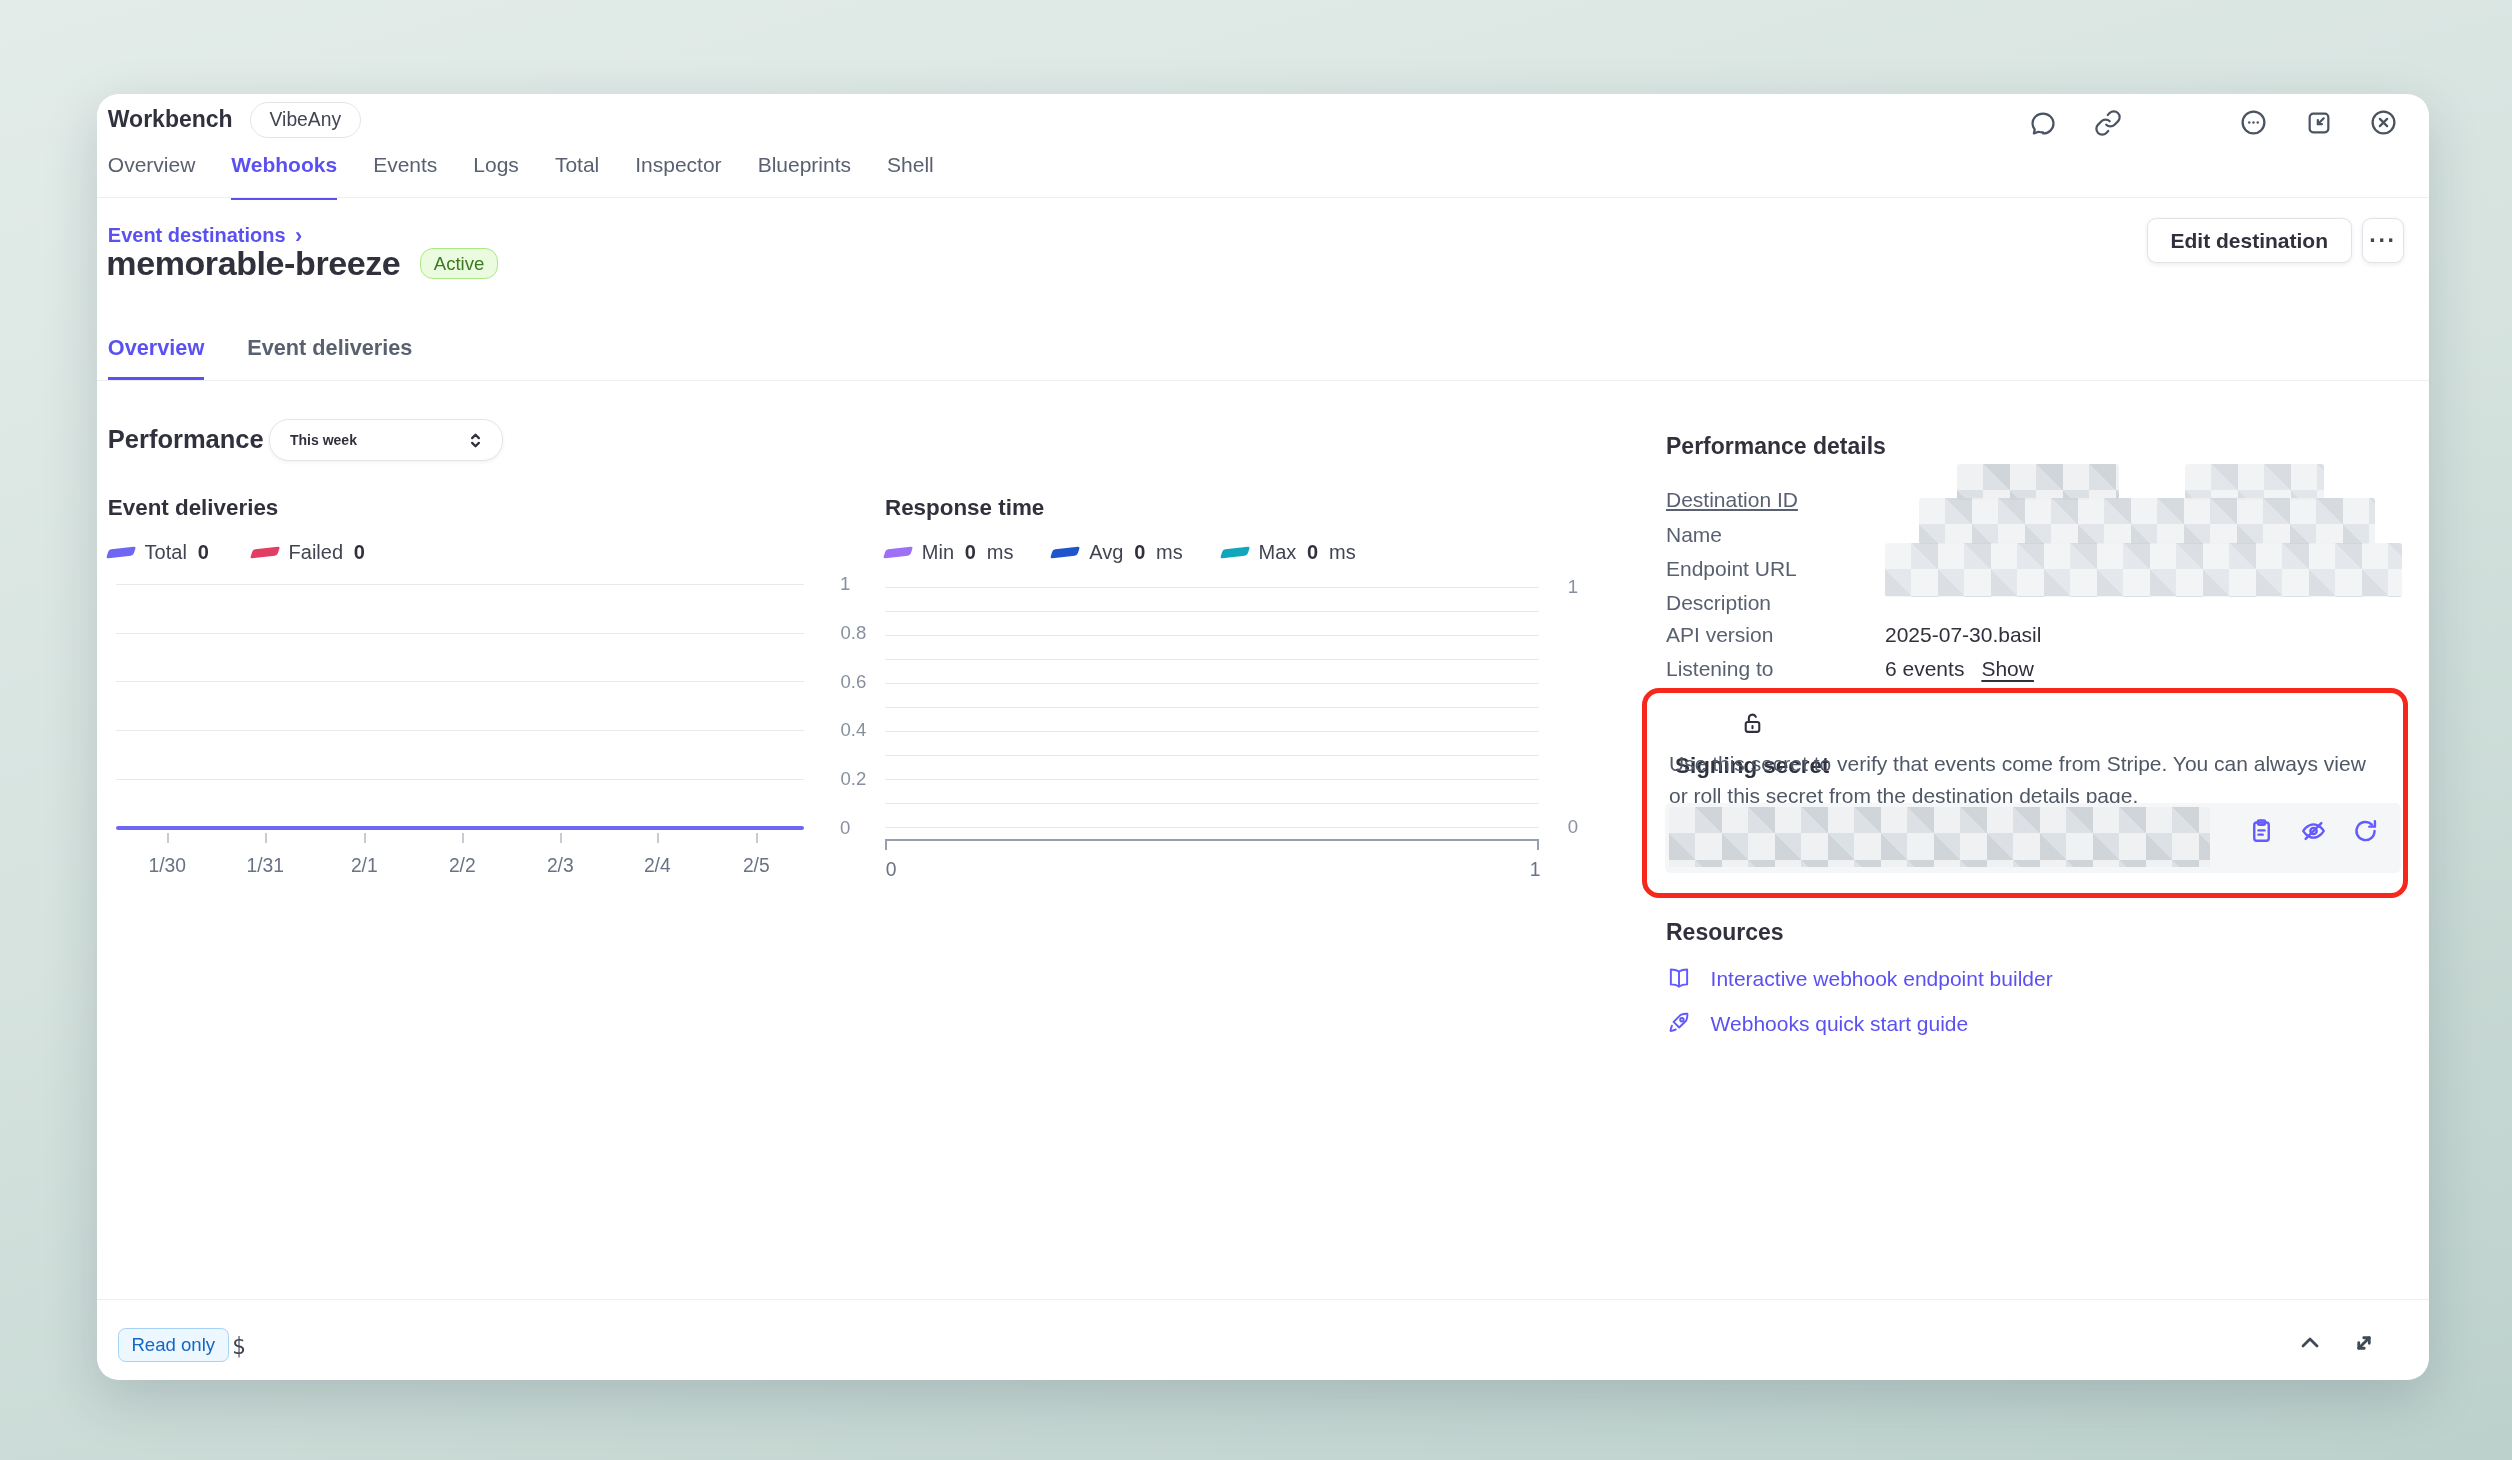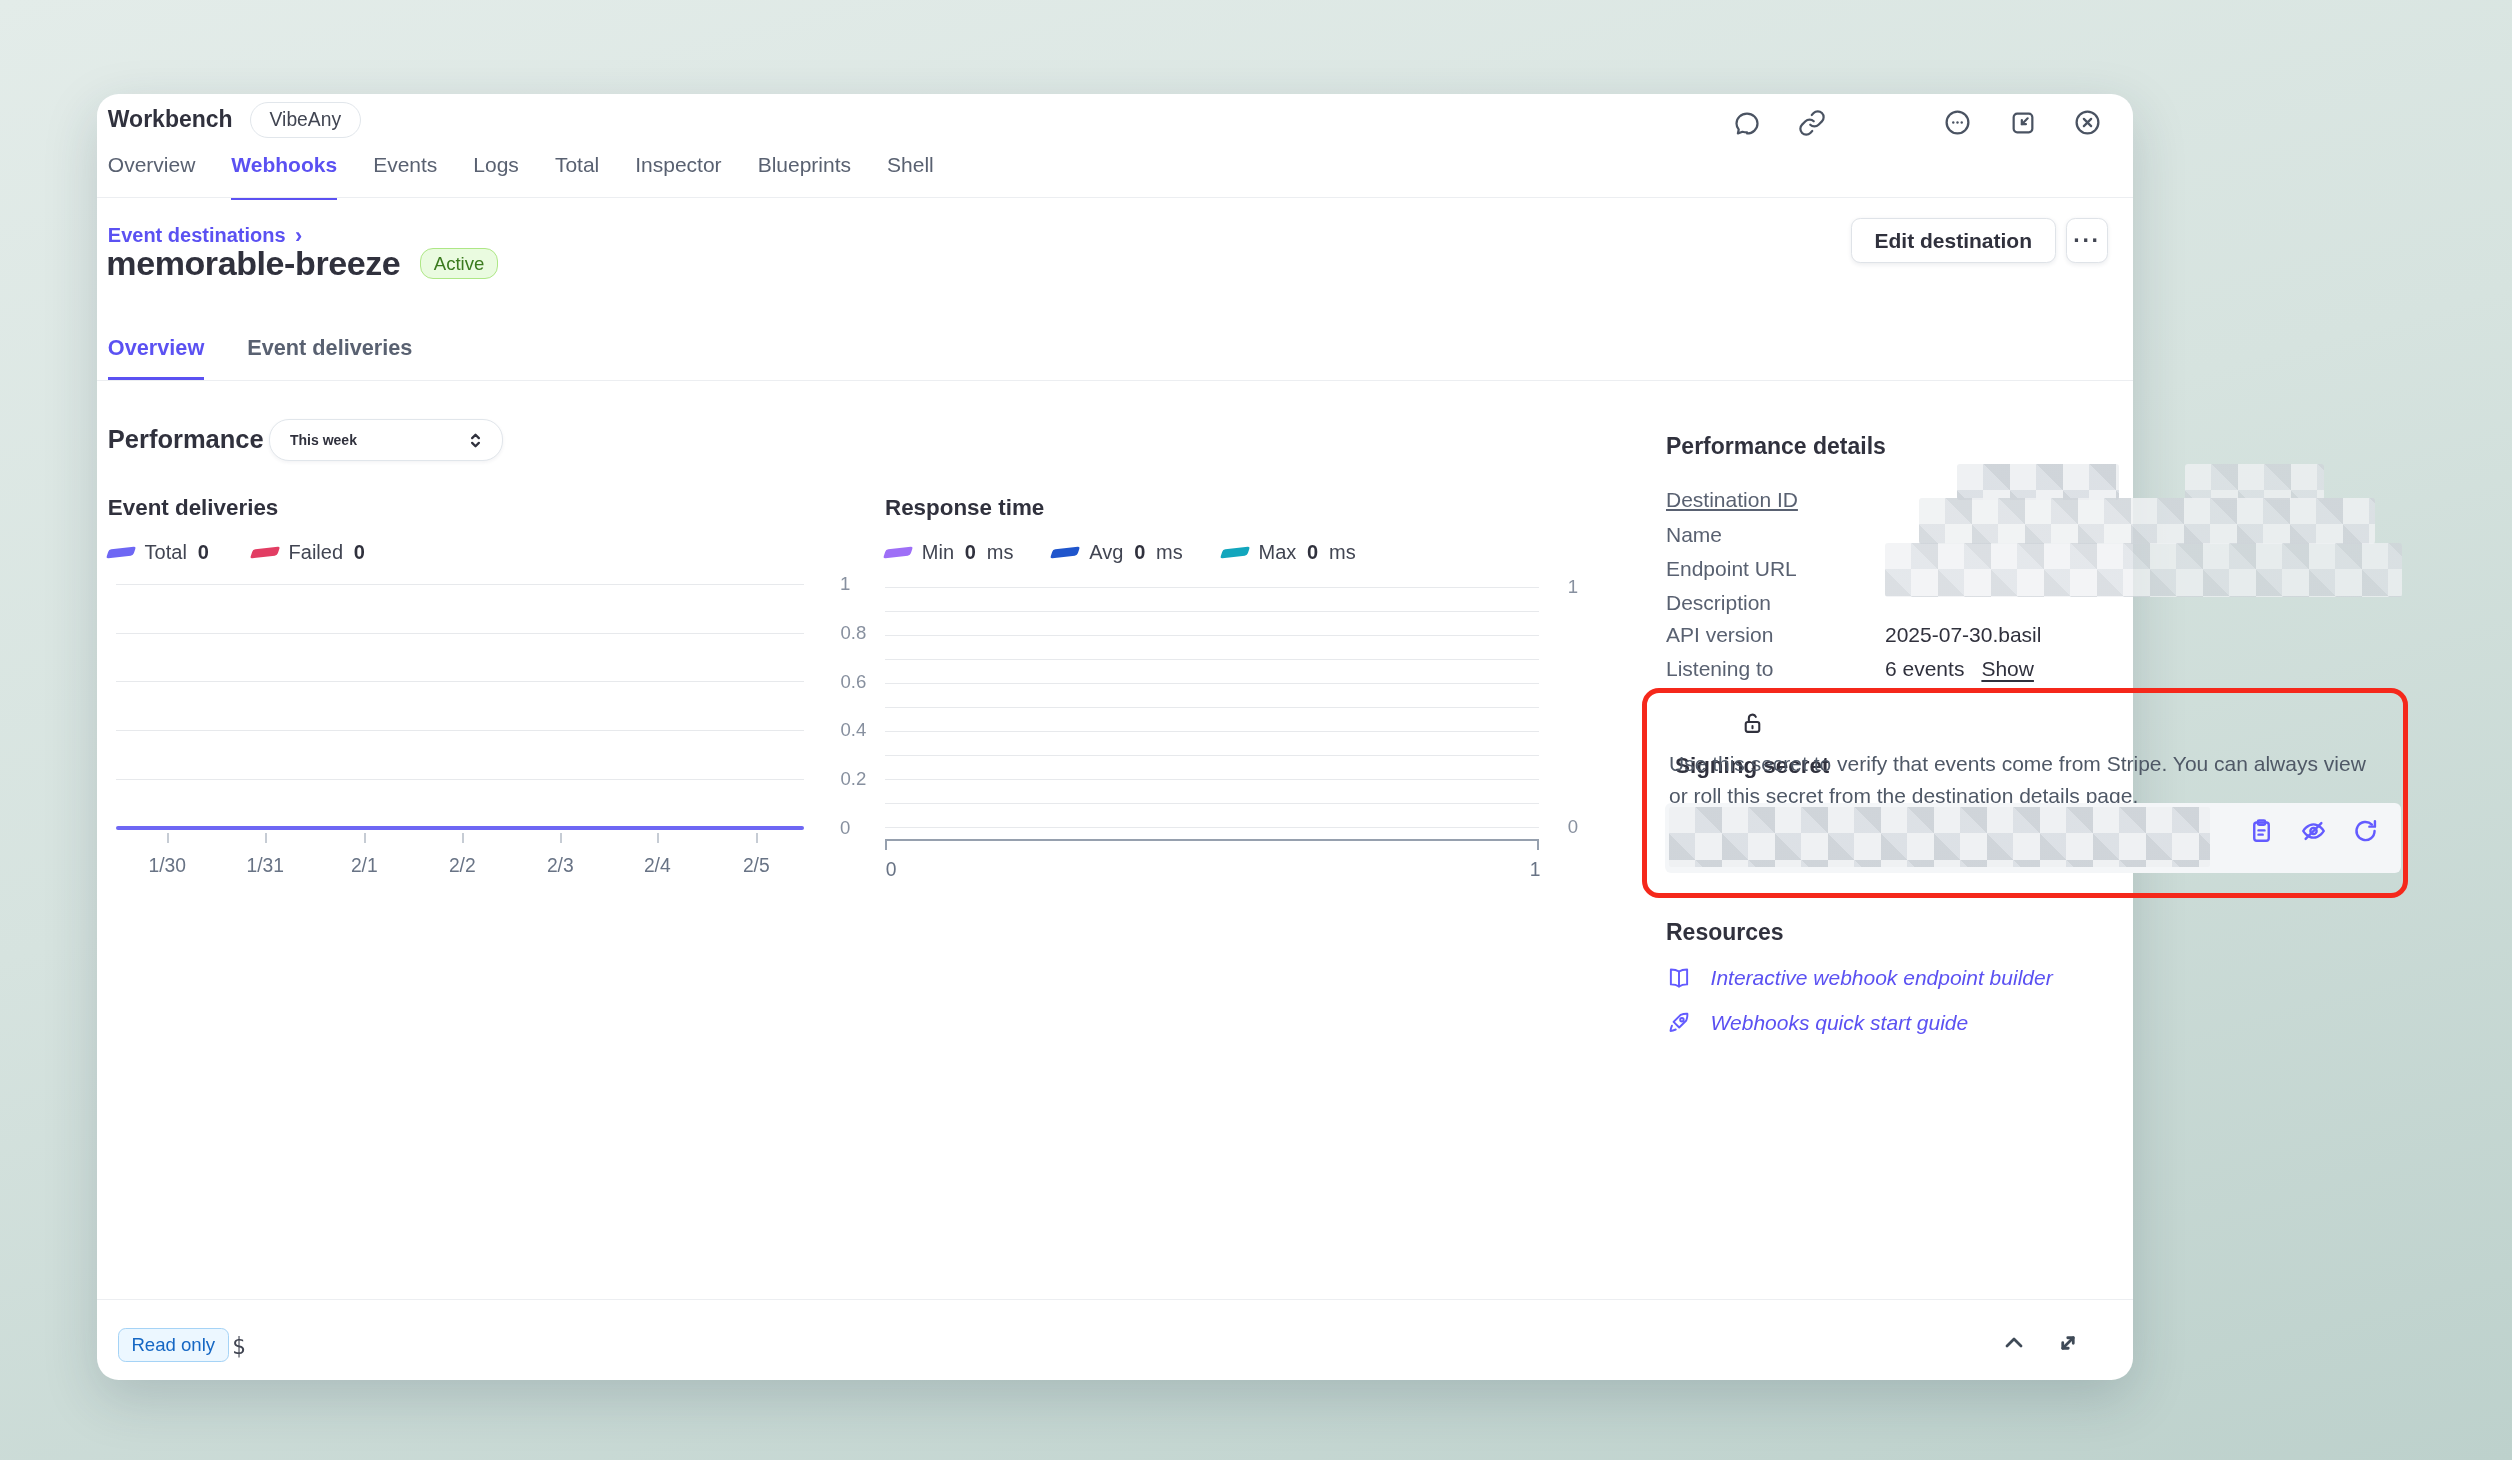--- a/index.html
+++ b/index.html
@@ -11,21 +11,21 @@
   }
   *{margin:0;padding:0;box-sizing:border-box;}
   html,body{width:2512px;height:1460px;}
   body{
     font-family:"Liberation Sans","DejaVu Sans",sans-serif;
     background:linear-gradient(165deg,#e3ece9 0%,#d6e3df 45%,#bdd1cc 100%);
     color:var(--text-primary);
     overflow:hidden;
   }
   .card{
-    position:absolute;left:97px;top:94px;width:2036px;height:1286px;
+    position:absolute;left:97px;top:94px;width:2332px;height:1286px;
     background:#fff;border-radius:21.7px;
     box-shadow:0 18.6px 54px rgba(25,50,65,.18);
   }
   .abs{position:absolute;}
 
   
   .wb-title{left:10.8px;top:12.4px;font-size:23px;font-weight:700;color:var(--text-primary);}
   .pill{
     left:153px;top:7.7px;height:36px;padding:0 18.6px;display:flex;align-items:center;
     border:1.5px solid #e1e6eb;border-radius:773px;font-size:19.3px;color:#414552;background:#fff;
@@ -112,21 +112,21 @@
   .ss-head-row{left:1578px;top:617px;display:flex;align-items:center;gap:17px;flex-direction:column;}
   .ss-head-row svg{stroke:#30313d;fill:none;stroke-width:2;stroke-linecap:round;stroke-linejoin:round;}
   .ss-heading{font-size:22.4px;font-weight:700;}
   .ss-desc{left:1572px;top:654px;width:704px;font-size:21px;line-height:32px;color:#4f5866;}
   .secret-strip{left:1568px;top:709px;width:736px;height:70px;background:#f4f6f8;border-radius:6.2px;}
   .secret-icons{left:2150px;top:722px;display:flex;gap:23px;z-index:3;}
   .secret-icons .icon-btn svg{stroke:#635bff;stroke-width:2;}
 
   
   .res-heading{left:1569px;top:825px;font-size:23px;font-weight:700;}
-  .res-link{position:absolute;left:1569px;display:flex;align-items:center;gap:18.6px;color:var(--accent);font-size:21px;cursor:pointer;font-style:italic;}
+  .res-link{position:absolute;left:1569px;display:flex;align-items:flex-end;gap:18.6px;color:var(--accent);font-size:21px;cursor:pointer;}
   .res-link svg{stroke:#635bff;fill:none;stroke-width:1.8;stroke-linecap:round;stroke-linejoin:round;}
 
   
   .readonly-badge{
     left:21px;top:1234px;height:34px;display:flex;align-items:center;padding:0 12.4px;
     background:#ecf7ff;border:1.5px solid #a5d3f6;border-radius:7.7px;
     font-size:18.6px;color:#1567c4;
   }
   .shell-prompt{left:135px;top:1239px;font-family:"DejaVu Sans Mono","Liberation Mono",monospace;font-size:22.4px;color:#414552;}
   .shell-input{

